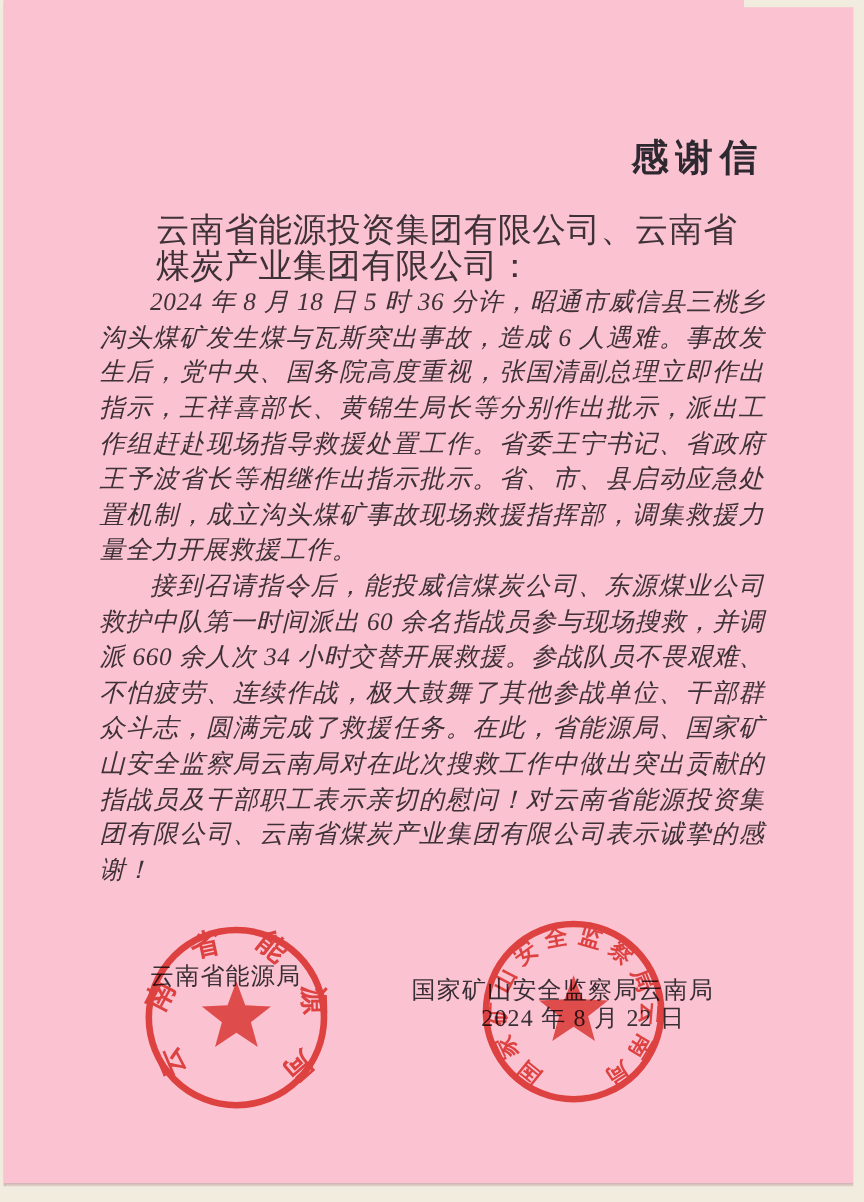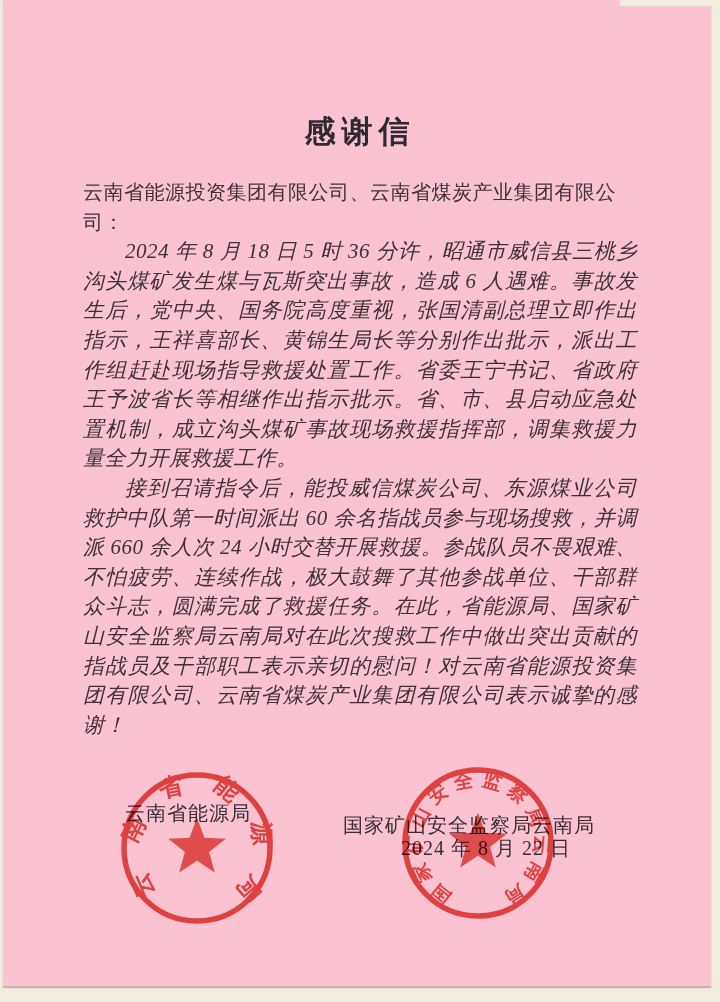--- a/index.html
+++ b/index.html
@@ -26,32 +26,33 @@
     padding:0 74px 0 80px;
     color:var(--text-color);
   }
   .corner-notch{
     position:absolute;
     right:0;top:0;width:100px;height:6px;
     background:var(--bg-color);
   }
   .title{
     margin-top:112px;
-    text-align:center;
+    text-align:right;
     font-size:31px;
     font-weight:bold;
     letter-spacing:6px;
     line-height:40px;
     color:#2e2830;
   }
   .salutation{
     margin-top:26px;
-    font-size:20px;
+    font-size:28px;
     line-height:29.6px;
     letter-spacing:.5px;
+    margin-left:47px;
   }
   .para{
     font-size:21px;
     line-height:29.6px;
     letter-spacing:.5px;
     text-align:justify;
     text-justify:inter-character;
     text-indent:42px;
     font-style:italic;
   }
@@ -84,21 +85,21 @@
 
 <div class="page">
   <div class="paper">
 
     <h1 class="title">感谢信</h1>
 
     <p class="salutation">云南省能源投资集团有限公司、云南省煤炭产业集团有限公司：</p>
 
     <div>
       <p class="para">2024 年 8 月 18 日 5 时 36 分许，昭通市威信县三桃乡沟头煤矿发生煤与瓦斯突出事故，造成 6 人遇难。事故发生后，党中央、国务院高度重视，张国清副总理立即作出指示，王祥喜部长、黄锦生局长等分别作出批示，派出工作组赶赴现场指导救援处置工作。省委王宁书记、省政府王予波省长等相继作出指示批示。省、市、县启动应急处置机制，成立沟头煤矿事故现场救援指挥部，调集救援力量全力开展救援工作。</p>
-      <p class="para">接到召请指令后，能投威信煤炭公司、东源煤业公司救护中队第一时间派出 60 余名指战员参与现场搜救，并调派 660 余人次 24 小时交替开展救援。参战队员不畏艰难、不怕疲劳、连续作战，极大鼓舞了其他参战单位、干部群众斗志，圆满完成了救援任务。在此，省能源局、国家矿山安全监察局云南局对在此次搜救工作中做出突出贡献的指战员及干部职工表示亲切的慰问！对云南省能源投资集团有限公司、云南省煤炭产业集团有限公司表示诚挚的感谢！</p>
+      <p class="para">接到召请指令后，能投威信煤炭公司、东源煤业公司救护中队第一时间派出 60 余名指战员参与现场搜救，并调派 660 余人次 34 小时交替开展救援。参战队员不畏艰难、不怕疲劳、连续作战，极大鼓舞了其他参战单位、干部群众斗志，圆满完成了救援任务。在此，省能源局、国家矿山安全监察局云南局对在此次搜救工作中做出突出贡献的指战员及干部职工表示亲切的慰问！对云南省能源投资集团有限公司、云南省煤炭产业集团有限公司表示诚挚的感谢！</p>
     </div>
 
     <div class="sig sig-left">云南省能源局</div>
     <div class="sig sig-right">国家矿山安全监察局云南局</div>
     <div class="sig sig-date">2024 年 8 月 22 日</div>
 
     <svg class="seal seal-left" width="170" height="170" viewBox="-85 -85 170 170">
       <defs>
         <path id="arc-left" d="M -57 0 A 57 57 0 1 1 57 0 A 57 57 0 1 1 -57 0"></path>
       </defs>

